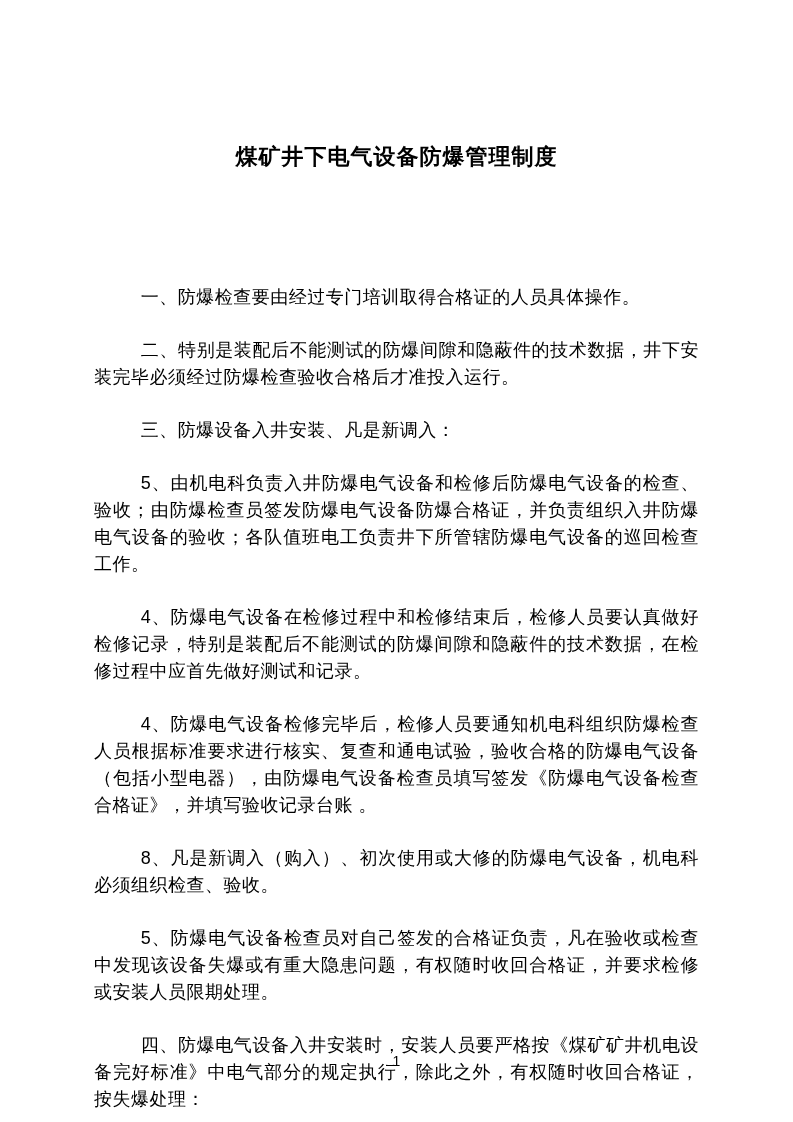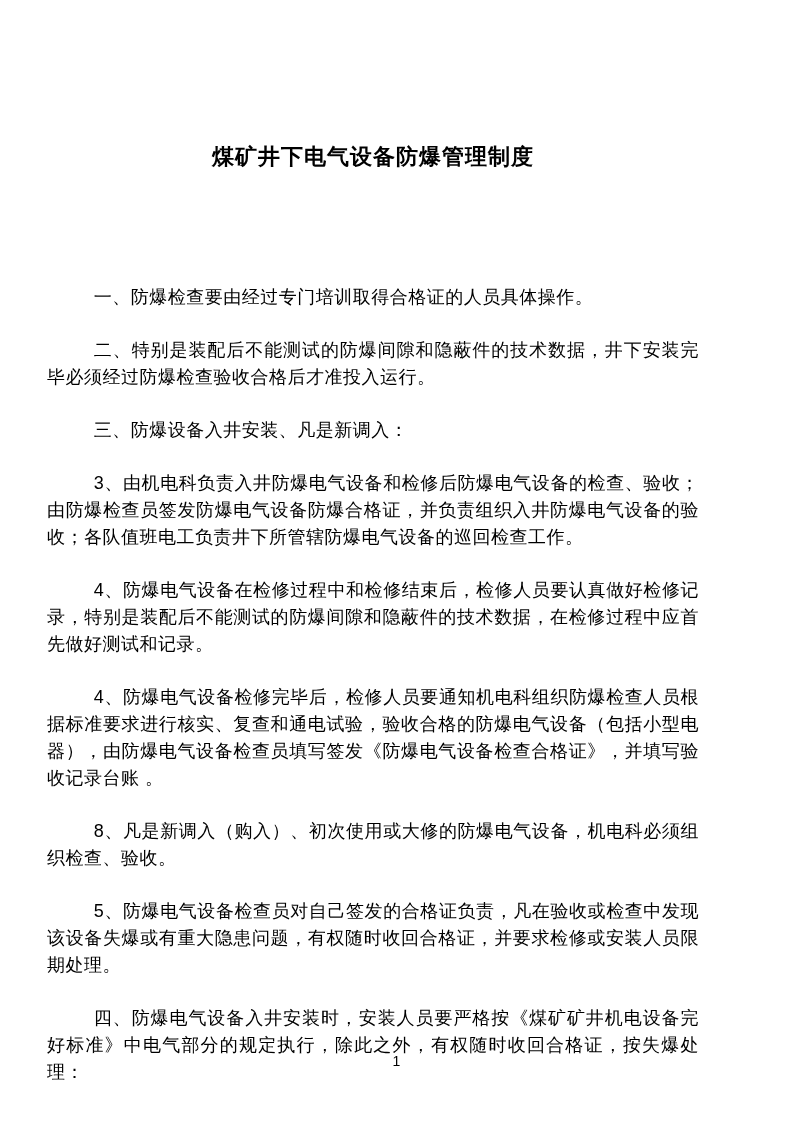--- a/index.html
+++ b/index.html
@@ -12,21 +12,21 @@
     height: 1122px;
     font-family: "Liberation Sans", "DejaVu Sans", sans-serif;
     color: #000000;
     position: relative;
     overflow: hidden;
   }
   .page {
     box-sizing: border-box;
     width: 793px;
     height: 1122px;
-    padding: 142px 94px 0 47px;
+    padding: 142px 94px 0 94px;
     position: relative;
   }
   .title {
     margin: 0 0 112px 0;
     font-size: 22px;
     font-weight: bold;
     text-align: center;
     letter-spacing: 1px;
     line-height: 30px;
   }
@@ -50,21 +50,21 @@
 </style>
 </head>
 <body>
 
 <div class="page">
   <h1 class="title">煤矿井下电气设备防爆管理制度</h1>
   <div class="body-text">
     <p>一、防爆检查要由经过专门培训取得合格证的人员具体操作。</p>
     <p>二、特别是装配后不能测试的防爆间隙和隐蔽件的技术数据，井下安装完毕必须经过防爆检查验收合格后才准投入运行。</p>
     <p>三、防爆设备入井安装、凡是新调入：</p>
-    <p>3、由机电科负责入井防爆电气设备和检修后防爆电气设备的检查、验收；由防爆检查员签发防爆电气设备防爆合格证，并负责组织入井防爆电气设备的验收；各队值班电工负责井下所管辖防爆电气设备的巡回检查工作。</p>
+    <p>5、由机电科负责入井防爆电气设备和检修后防爆电气设备的检查、验收；由防爆检查员签发防爆电气设备防爆合格证，并负责组织入井防爆电气设备的验收；各队值班电工负责井下所管辖防爆电气设备的巡回检查工作。</p>
     <p>4、防爆电气设备在检修过程中和检修结束后，检修人员要认真做好检修记录，特别是装配后不能测试的防爆间隙和隐蔽件的技术数据，在检修过程中应首先做好测试和记录。</p>
     <p>4、防爆电气设备检修完毕后，检修人员要通知机电科组织防爆检查人员根据标准要求进行核实、复查和通电试验，验收合格的防爆电气设备（包括小型电器），由防爆电气设备检查员填写签发《防爆电气设备检查合格证》，并填写验收记录台账 。</p>
     <p>8、凡是新调入（购入）、初次使用或大修的防爆电气设备，机电科必须组织检查、验收。</p>
     <p>5、防爆电气设备检查员对自己签发的合格证负责，凡在验收或检查中发现该设备失爆或有重大隐患问题，有权随时收回合格证，并要求检修或安装人员限期处理。</p>
     <p>四、防爆电气设备入井安装时，安装人员要严格按《煤矿矿井机电设备完好标准》中电气部分的规定执行，除此之外，有权随时收回合格证，按失爆处理：</p>
   </div>
   <div class="page-number">1</div>
 </div>
 
 </body></html>

